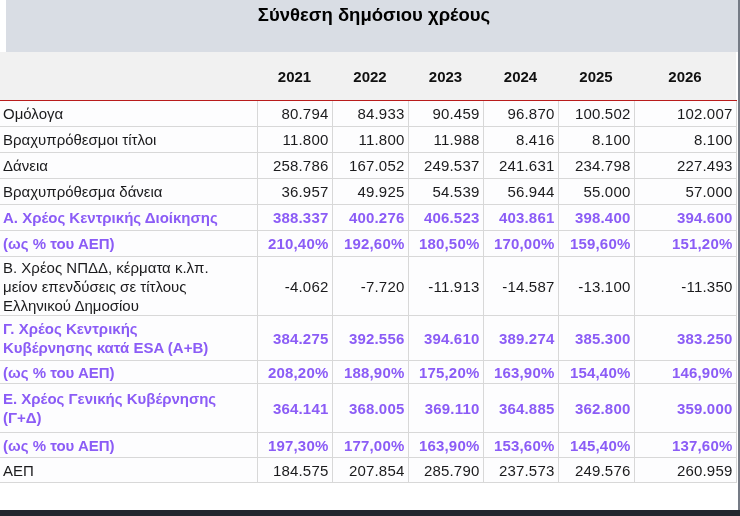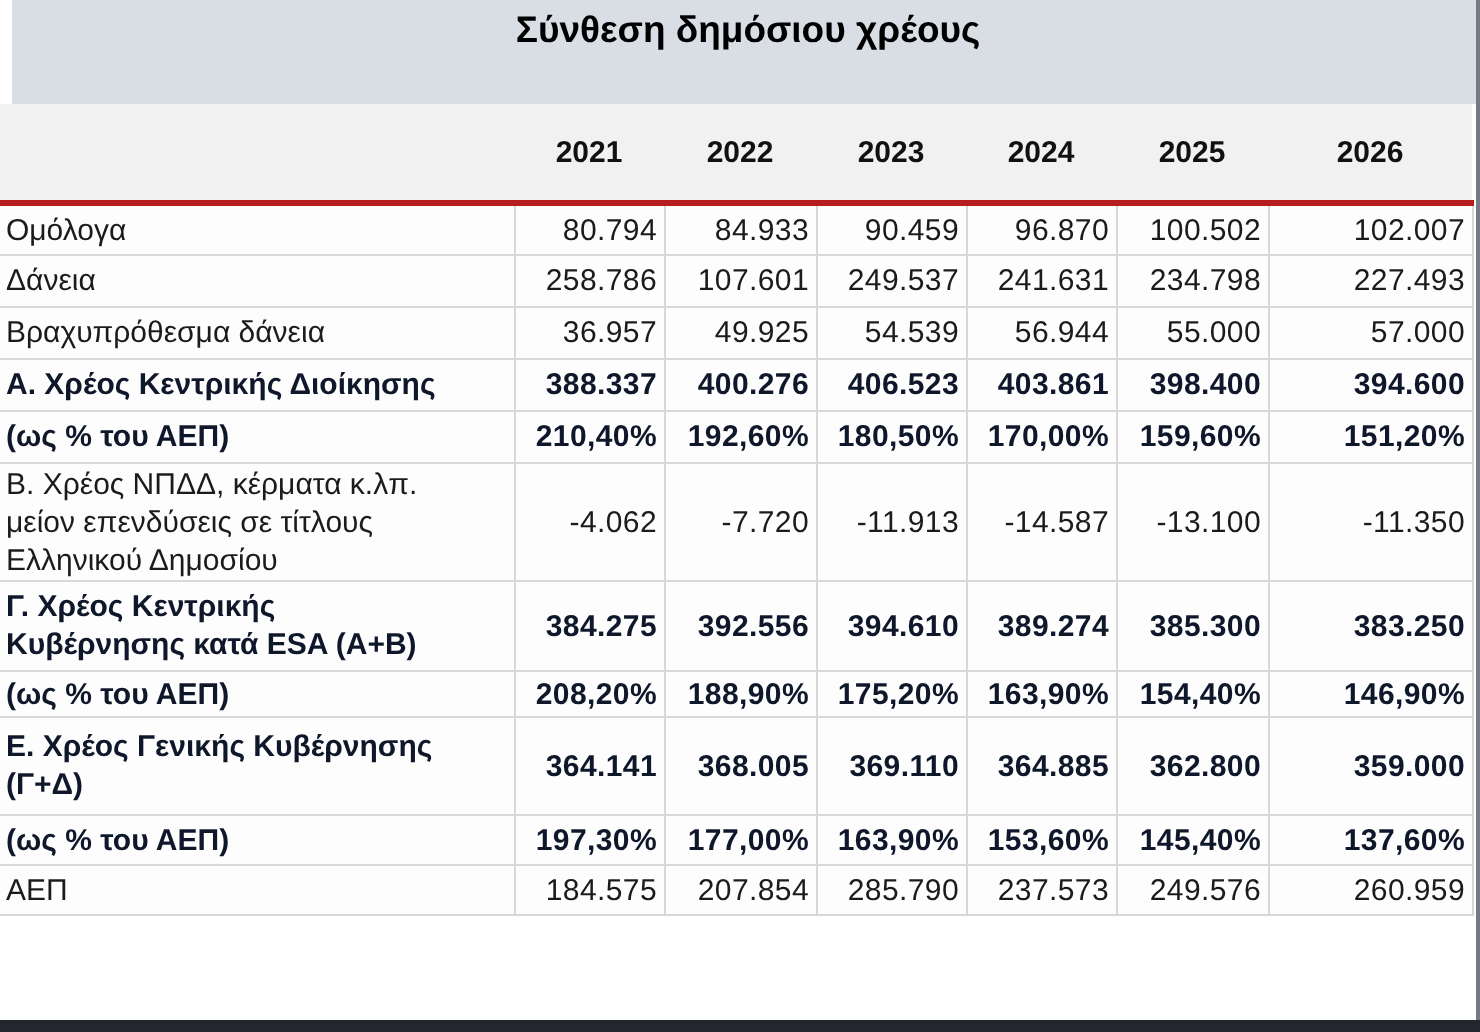--- a/index.html
+++ b/index.html
@@ -12,31 +12,31 @@
     position:absolute; left:6px; top:0; width:736px; height:52px;
     background:#d9dde4; box-sizing:border-box; padding-top:3px;
     text-align:center; font-weight:bold; font-size:18.5px; line-height:24px; color:#000;
   }
   table.debt {
     position:absolute; left:0; top:52px; width:736px;
     border-collapse:collapse; table-layout:fixed;
   }
   table.debt th {
     background:#f1f1f1; height:48px; padding:0; border:none;
-    border-bottom:3px solid #b91c1c;
+    border-bottom:1px solid #b91c1c;
     font-size:15px; font-weight:bold; text-align:center; vertical-align:middle; color:#111;
   }
   table.debt td {
     background:#fdfdfe; padding:0 3px; font-size:15px; vertical-align:middle;
     border-right:1px solid #d8d8d8; border-bottom:1px solid #d8d8d8;
   }
   td.label { text-align:left; white-space:pre-line; line-height:19px; }
   td.clip  { white-space:nowrap; overflow:hidden; }
   td.num   { text-align:right; letter-spacing:0.2px; }
-  tr.bold td { font-weight:bold; color:#0f172a; }
+  tr.bold td { font-weight:bold; color:#8b5cf6; }
   .right-edge  { position:absolute; top:0; right:0; width:2px; height:516px; background:#757b85; }
   .bottom-band { position:absolute; left:0; bottom:0; width:740px; height:6px; background:#23262e; }
 </style>
 </head>
 <body>
 
 <div class="page">
 
   <div class="title-band">
     <div>Σύνθεση δημόσιου χρέους</div>
@@ -67,23 +67,32 @@
       <tr style="height:26px">
         <td class="label">Ομόλογα</td>
         <td class="num">80.794</td>
         <td class="num">84.933</td>
         <td class="num">90.459</td>
         <td class="num">96.870</td>
         <td class="num">100.502</td>
         <td class="num">102.007</td>
       </tr>
       <tr style="height:26px">
+        <td class="label">Βραχυπρόθεσμοι τίτλοι</td>
+        <td class="num">11.800</td>
+        <td class="num">11.800</td>
+        <td class="num">11.988</td>
+        <td class="num">8.416</td>
+        <td class="num">8.100</td>
+        <td class="num">8.100</td>
+      </tr>
+      <tr style="height:26px">
         <td class="label">Δάνεια</td>
         <td class="num">258.786</td>
-        <td class="num">107.601</td>
+        <td class="num">167.052</td>
         <td class="num">249.537</td>
         <td class="num">241.631</td>
         <td class="num">234.798</td>
         <td class="num">227.493</td>
       </tr>
       <tr style="height:26px">
         <td class="label">Βραχυπρόθεσμα δάνεια</td>
         <td class="num">36.957</td>
         <td class="num">49.925</td>
         <td class="num">54.539</td>

